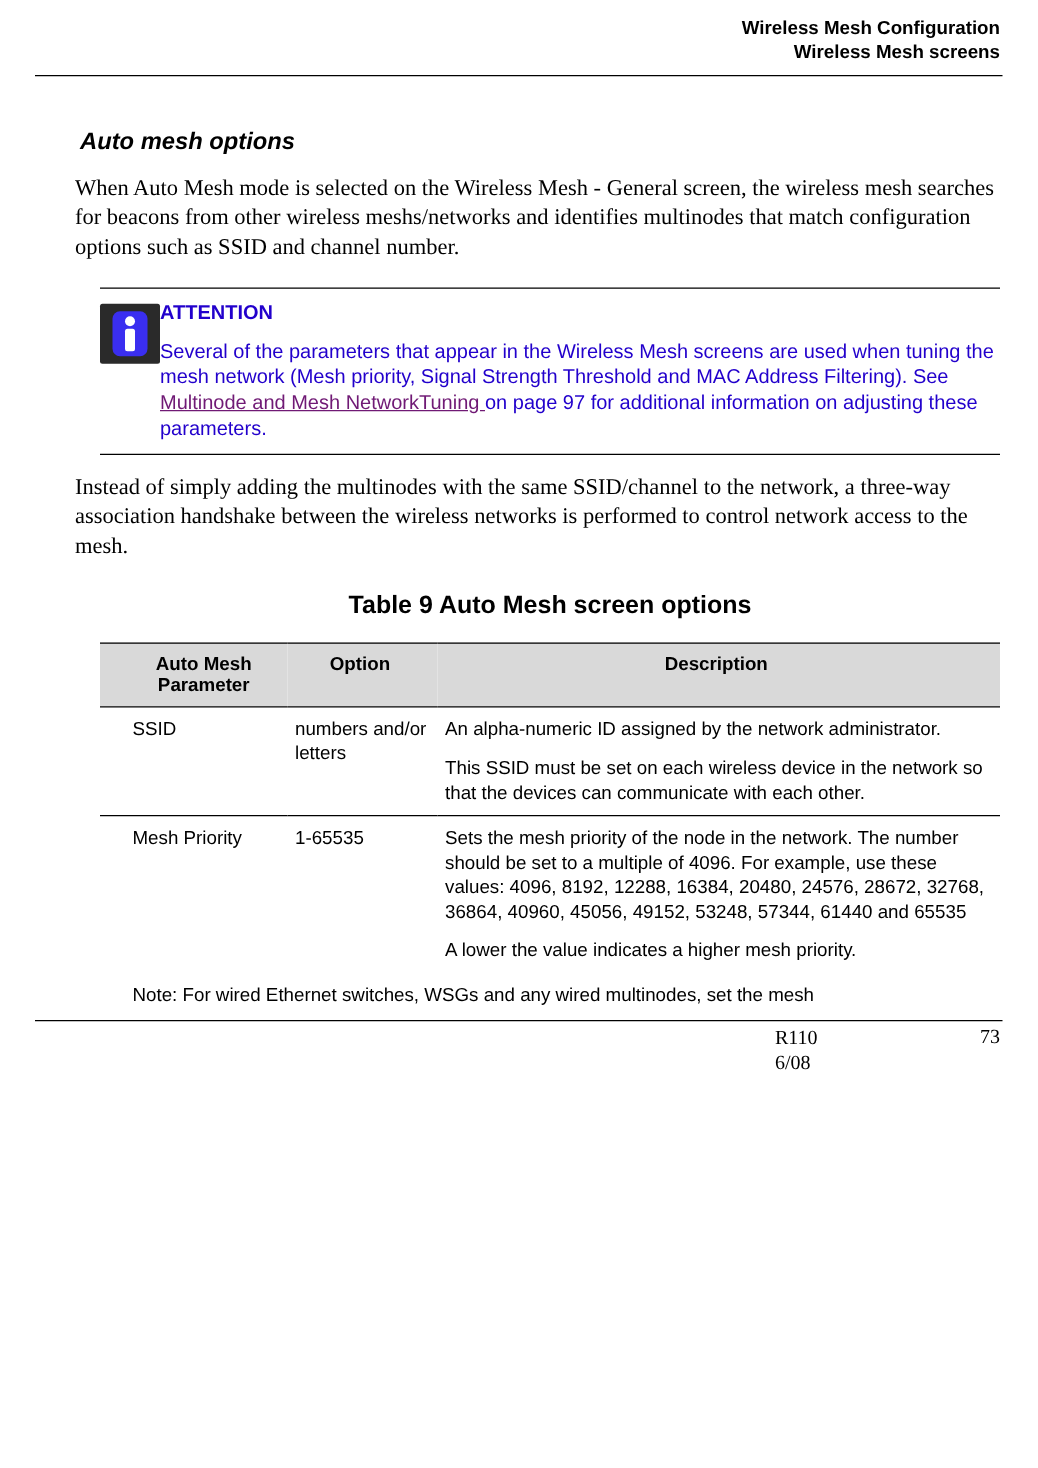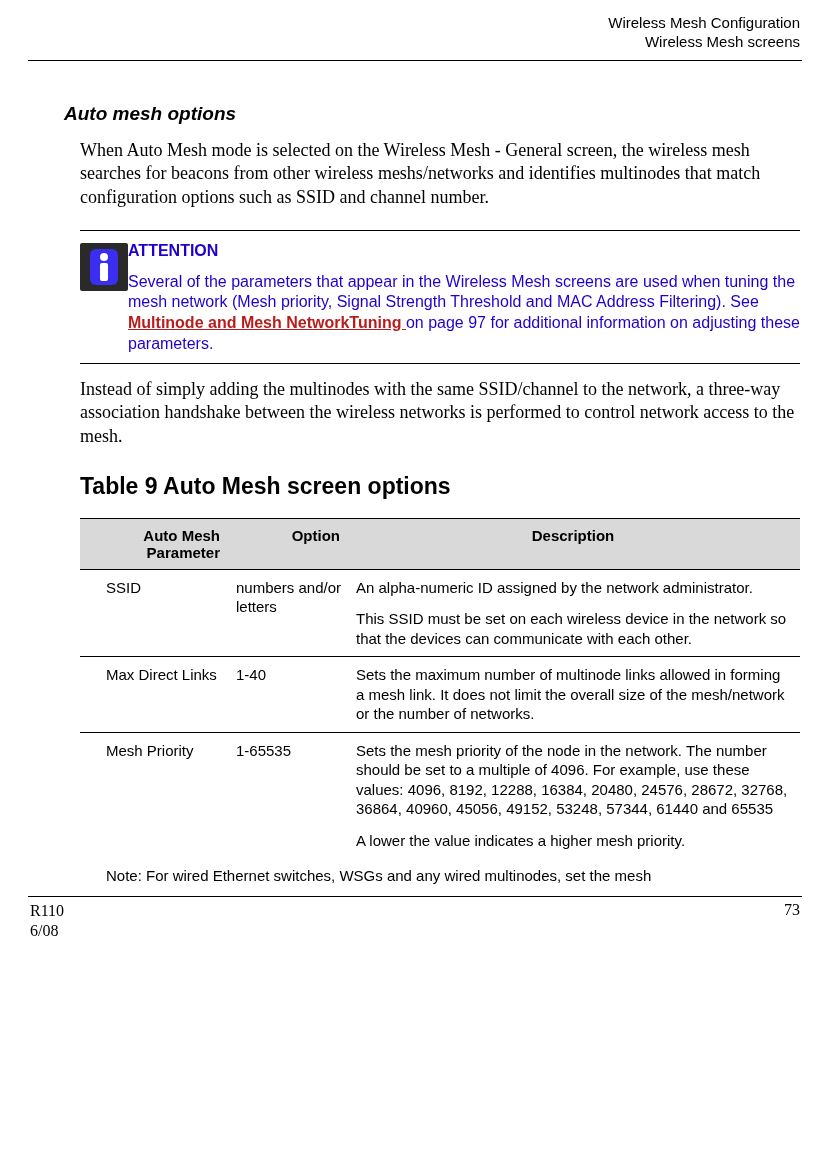--- a/index.html
+++ b/index.html
@@ -9,42 +9,42 @@
       background: #fff;
       font-family: "Times New Roman", Times, serif;
       color: #000;
       position: relative;
       padding: 0;
     }
     .header {
       text-align: right;
       padding: 14px 30px 6px 30px;
       font-family: Arial, Helvetica, sans-serif;
-      font-weight: normal;
+      font-weight: bold;
       font-size: 15px;
       line-height: 1.25;
     }
     .header-rule {
       border: none;
       border-top: 1.5px solid #000;
       margin: 2px 28px 0 28px;
     }
     .section-heading {
       font-family: Arial, Helvetica, sans-serif;
       font-weight: bold;
       font-style: italic;
       font-size: 19px;
       padding: 42px 0 0 32px;
       margin-left: 32px;
     }
     .body-text {
       font-family: "Times New Roman", Times, serif;
       font-size: 18px;
       line-height: 1.32;
-      padding: 14px 30px 0 80px;
+      padding: 14px 30px 0 60px;
     }
     .attention-wrap {
       margin: 20px 30px 0 80px;
       border-top: 1.5px solid #000;
       border-bottom: 1.5px solid #000;
       padding: 10px 0 8px 0;
       display: flex;
       align-items: flex-start;
     }
     .attention-icon {
@@ -66,42 +66,42 @@
       font-family: Arial, Helvetica, sans-serif;
       font-size: 16px;
       line-height: 1.3;
       color: #2200cc;
     }
     .attention-title {
       font-weight: bold;
       margin-bottom: 10px;
     }
     .attention-link {
-      color: #b91c1c;
+      color: #701a75;
       text-decoration: underline;
-      font-weight: bold;
     }
     .table-caption {
       font-family: Arial, Helvetica, sans-serif;
       font-weight: bold;
-      font-size: 23px;
+      font-size: 20px;
+      text-align: center;
       padding: 24px 30px 0 80px;
     }
     .opt-table {
       margin: 18px 30px 0 80px;
       width: calc(100% - 110px);
       border-collapse: collapse;
       font-family: Arial, Helvetica, sans-serif;
       font-size: 15px;
     }
     .opt-table thead tr {
       background: #d9d9d9;
     }
     .opt-table th {
-      text-align: right;
+      text-align: center;
       font-weight: bold;
       padding: 8px 10px 8px 26px;
       border-top: 1.5px solid #000;
       border-bottom: 1.5px solid #000;
       vertical-align: top;
     }
     .opt-table th.col-opt { padding-left: 6px; margin-top: 44px; }
     .opt-table th.col-desc { text-align: center; padding-left: 6px; }
     .opt-table td {
       vertical-align: top;
@@ -120,25 +120,24 @@
       padding: 8px 30px 0 106px;
       line-height: 1.3;
     }
     .footer-rule {
       border: none;
       border-top: 1.5px solid #000;
       margin: 10px 28px 0 28px;
     }
     .footer {
       display: flex;
-      justify-content: space-between;
+      justify-content: flex-end;
       font-family: "Times New Roman", Times, serif;
       font-size: 16px;
       padding: 4px 30px 0 30px;
-      gap: 13px;
     }
     .footer-left { width: 120px; line-height: 1.25; }
     .footer-center { flex: 1; text-align: center; }
     .footer-right { width: 60px; text-align: right; }
   </style>
 </head>
 <body>
 
 <div class="header">
   <div>Wireless Mesh Configuration</div>
@@ -181,27 +180,20 @@
   <tbody>
     <tr>
       <td class="col-param">SSID</td>
       <td class="col-opt">numbers and/or letters</td>
       <td class="col-desc">
         <div>An alpha-numeric ID assigned by the network administrator.</div>
         <div class="desc-gap"></div>
         <div>This SSID must be set on each wireless device in the network so that the devices can communicate with each other.</div>
       </td>
     </tr>
-    <tr>
-      <td class="col-param">Max Direct Links</td>
-      <td class="col-opt">1-40</td>
-      <td class="col-desc">
-        <div>Sets the maximum number of multinode links allowed in forming a mesh link.  It does not limit the overall size of the mesh/network or the number of networks.</div>
-      </td>
-    </tr>
     <tr class="no-border">
       <td class="col-param">Mesh Priority</td>
       <td class="col-opt">1-65535</td>
       <td class="col-desc">
         <div>Sets the mesh priority of the node in the network.  The number should be set to a multiple of 4096. For example, use these values:  4096, 8192, 12288, 16384, 20480, 24576, 28672, 32768, 36864, 40960, 45056, 49152, 53248, 57344, 61440  and 65535</div>
         <div class="desc-gap"></div>
         <div>A lower the value indicates a higher mesh priority.</div>
       </td>
     </tr>
   </tbody>

